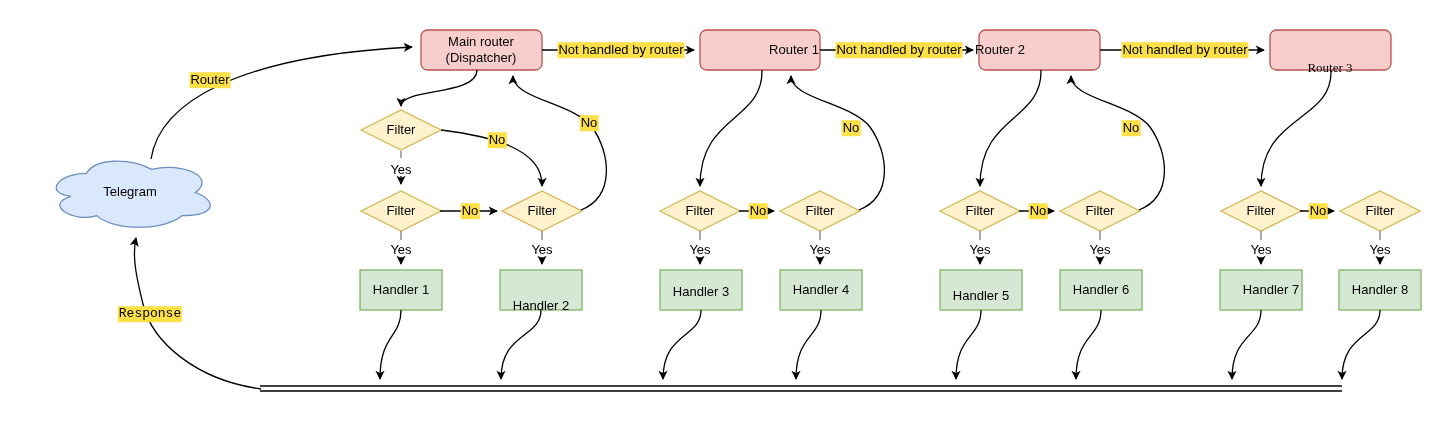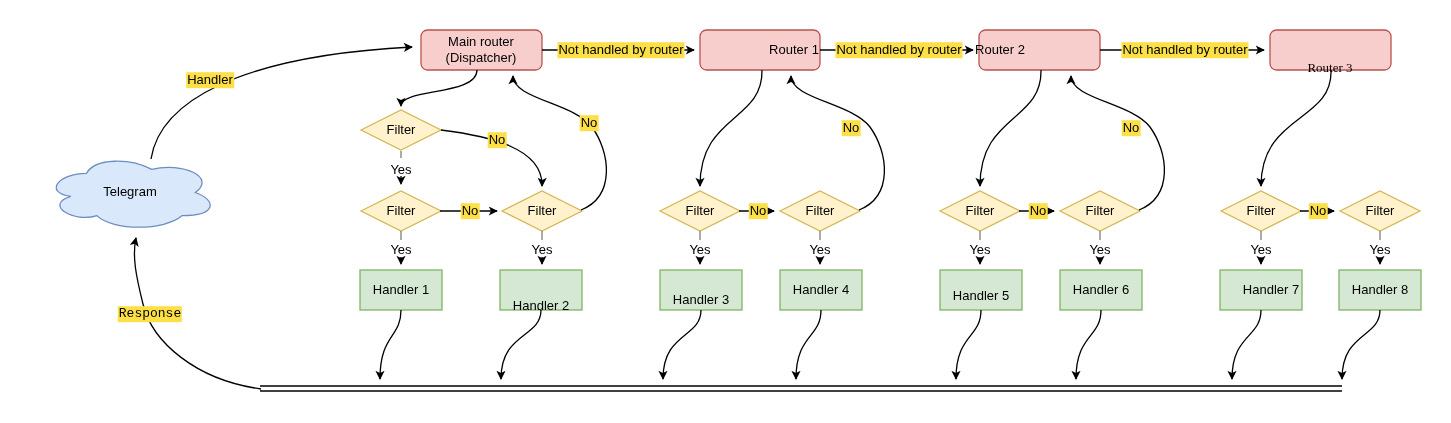--- a/index.html
+++ b/index.html
@@ -151,21 +151,21 @@
   <div class="lbl" style="left:542px;top:211px;">Filter</div>
   <div class="lbl" style="left:700px;top:211px;">Filter</div>
   <div class="lbl" style="left:820px;top:211px;">Filter</div>
   <div class="lbl" style="left:980px;top:211px;">Filter</div>
   <div class="lbl" style="left:1100px;top:211px;">Filter</div>
   <div class="lbl" style="left:1261px;top:211px;">Filter</div>
   <div class="lbl" style="left:1380px;top:211px;">Filter</div>
 
   <div class="lbl" style="left:401px;top:290px;">Handler 1</div>
   <div class="lbl" style="left:541px;top:306px;">Handler 2</div>
-  <div class="lbl" style="left:701px;top:300px;">Handler 3</div>
+  <div class="lbl" style="left:701px;top:292px;">Handler 3</div>
   <div class="lbl" style="left:821px;top:290px;">Handler 4</div>
   <div class="lbl" style="left:981px;top:296px;">Handler 5</div>
   <div class="lbl" style="left:1101px;top:290px;">Handler 6</div>
   <div class="lbl" style="left:1261px;top:290px;padding-left:20px;">Handler 7</div>
   <div class="lbl" style="left:1380px;top:290px;">Handler 8</div>
 
   <div class="lbl" style="left:401px;top:170px;">Yes</div>
   <div class="lbl" style="left:401px;top:250px;">Yes</div>
   <div class="lbl" style="left:542px;top:250px;">Yes</div>
   <div class="lbl" style="left:700px;top:250px;">Yes</div>
@@ -177,16 +177,16 @@
 
   <div class="lbl bg" style="left:497px;top:140px;">No</div>
   <div class="lbl bg" style="left:470px;top:211px;">No</div>
   <div class="lbl bg" style="left:589px;top:123px;">No</div>
   <div class="lbl bg" style="left:758px;top:211px;">No</div>
   <div class="lbl bg" style="left:851px;top:128px;">No</div>
   <div class="lbl bg" style="left:1038px;top:211px;">No</div>
   <div class="lbl bg" style="left:1131px;top:128px;">No</div>
   <div class="lbl bg" style="left:1318px;top:211px;">No</div>
 
-  <div class="lbl bg" style="left:210px;top:80px;">Handler</div>
+  <div class="lbl bg" style="left:210px;top:80px;">Router</div>
   <div class="lbl bg" style="left:150px;top:314px;font-family:Liberation Mono, monospace;">Response</div>
 
 </div>
 
 </body></html>

